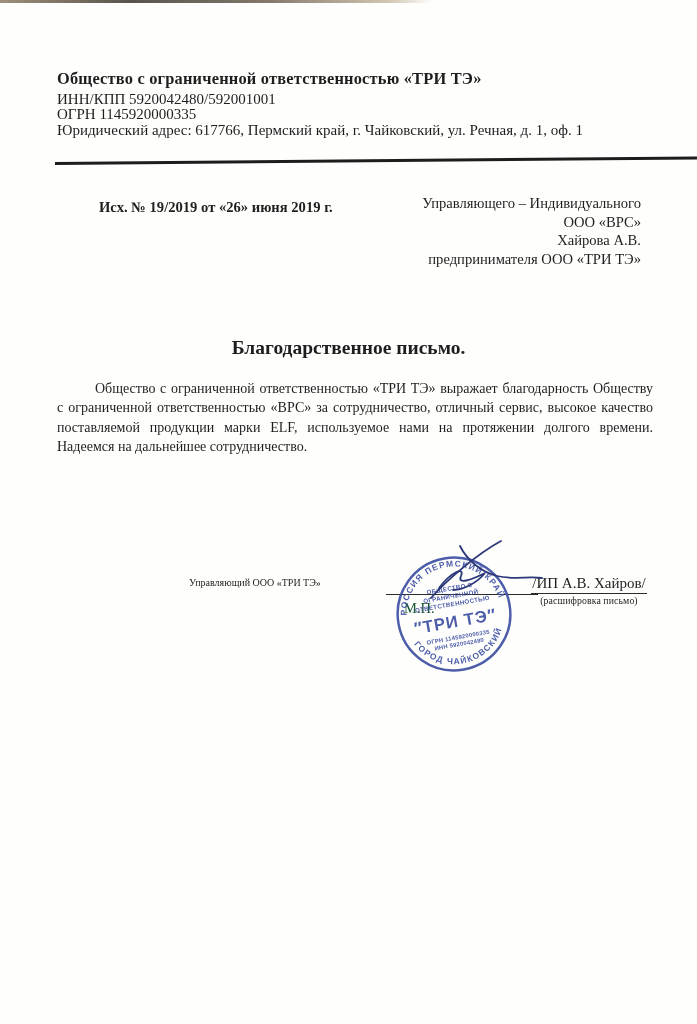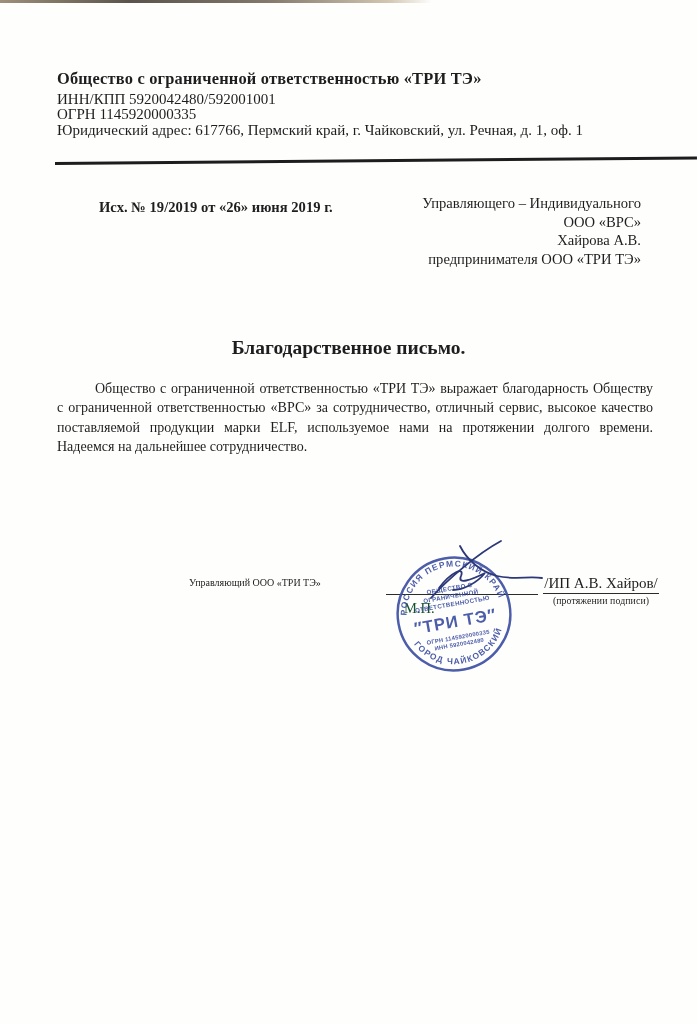--- a/index.html
+++ b/index.html
@@ -43,21 +43,21 @@
     position:absolute;left:57px;top:379px;width:596px;
     font-size:14px;line-height:19.4px;
     text-align:justify;text-indent:38px;
   }
   
   .sig-label{position:absolute;left:189px;top:577px;font-size:10px;}
   .sig-underline{
     position:absolute;left:386px;top:594px;width:152px;height:0;
     border-top:1.5px solid #2b2b2b;
   }
-  .sign-right{position:absolute;left:538px;top:574px;width:126px;text-align:center;}
+  .sign-right{position:absolute;left:526px;top:574px;width:126px;text-align:center;}
   .sign-name{
     display:inline-block;font-size:15px;
     border-bottom:1.4px solid #2b2b2b;padding:0 1px 1px 1px;white-space:nowrap;
   }
   .sign-caption{font-size:9.8px;margin-top:1px;letter-spacing:.1px;color:#242424;}
   .mp-mark{position:absolute;left:404px;top:600px;font-size:14.5px;color:#14532d;z-index:1;}
   
   .stamp{
     position:absolute;left:388px;top:548px;width:132px;height:132px;
     transform:rotate(-10deg);opacity:.93;z-index:2;
@@ -106,21 +106,21 @@
   <div class="subject">Благодарственное письмо.</div>
 
   <div class="body-par">Общество с ограниченной ответственностью «ТРИ ТЭ» выражает благодарность Обществу с ограниченной ответственностью «ВРС» за сотрудничество, отличный сервис, высокое качество поставляемой продукции марки ELF, используемое нами на протяжении долгого времени. Надеемся на дальнейшее сотрудничество.</div>
 
   <div class="sig-label">Управляющий ООО «ТРИ ТЭ»</div>
 
   <div class="sig-underline"></div>
 
   <div class="sign-right">
     <span class="sign-name">/ИП А.В. Хайров/</span>
-    <div class="sign-caption">(протяжении подписи)</div>
+    <div class="sign-caption">(расшифровка письмо)</div>
   </div>
 
   <div class="mp-mark">М.П.</div>
 
   <div class="stamp">
     <svg viewBox="0 0 150 150">
       <defs>
         <path id="arcTop" d="M 21,75 A 54,54 0 1 1 129,75"></path>
         <path id="arcBot" d="M 18,75 A 57,57 0 0 0 132,75"></path>
       </defs>

